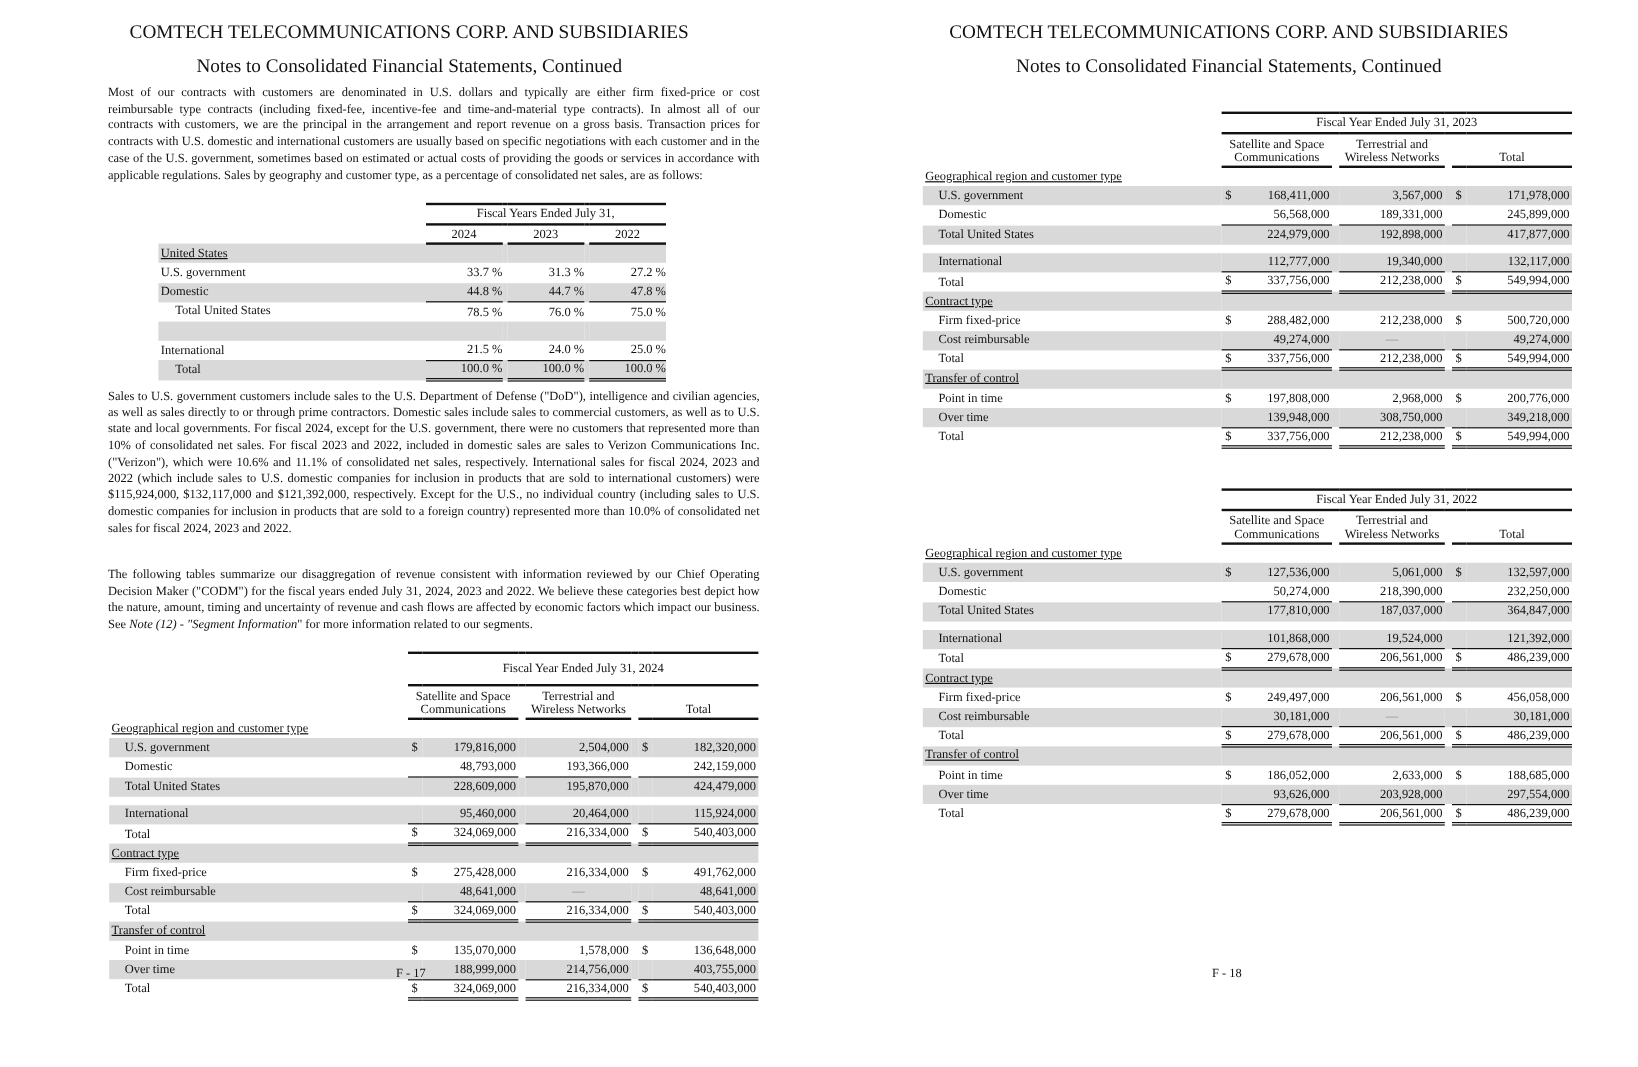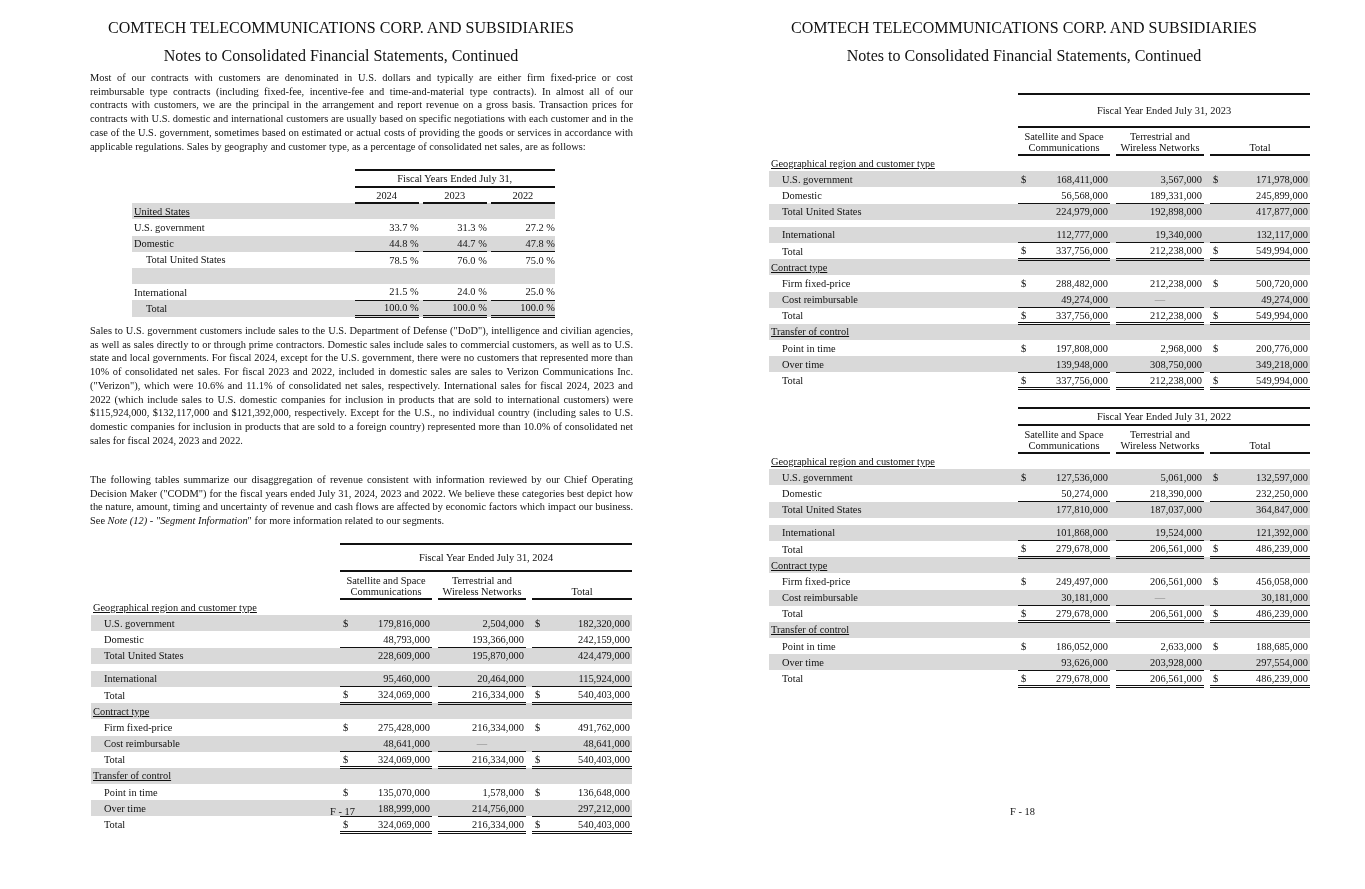--- a/index.html
+++ b/index.html
@@ -260,21 +260,21 @@
           <td class="num">136,648,000</td>
     </tr>
     <tr class="g">
       <td class="ind">Over time</td>
       <td class="bb"></td>
           <td class="num bb">188,999,000</td>
           <td class="gap"></td>
       <td class="num bb">214,756,000</td>
           <td class="gap"></td>
       <td class="bb"></td>
-          <td class="num bb">297,212,000</td>
+          <td class="num bb">403,755,000</td>
     </tr>
     <tr>
       <td class="ind">Total</td>
       <td class="dol dbl">$</td>
           <td class="num dbl">324,069,000</td>
           <td class="gap"></td>
       <td class="num dbl">216,334,000</td>
           <td class="gap"></td>
       <td class="dol dbl">$</td>
           <td class="num dbl">540,403,000</td>
@@ -296,21 +296,21 @@
         <col style="width:80px">
         <col style="width:6px">
         <col style="width:88px">
         <col style="width:6px">
         <col style="width:12px">
         <col style="width:88px">
     </colgroup>
     <tbody>
         <tr>
       <td></td>
-      <td colspan="7" class="topline midline hdrcell" style="height:33px;">Fiscal Year Ended July 31, 2023</td>
+      <td colspan="7" class="topline midline hdrcell" style="height:17px;">Fiscal Year Ended July 31, 2023</td>
     </tr>
     <tr>
       <td></td>
       <td colspan="2" class="colhdr" style="height:28px;"><span>Satellite and Space</span><br><span>Communications</span></td>
       <td class="gap"></td>
       <td class="colhdr"><span>Terrestrial and</span><br><span>Wireless Networks</span></td>
       <td class="gap"></td>
       <td colspan="2" class="colhdr">Total</td>
     </tr>
     <tr>

